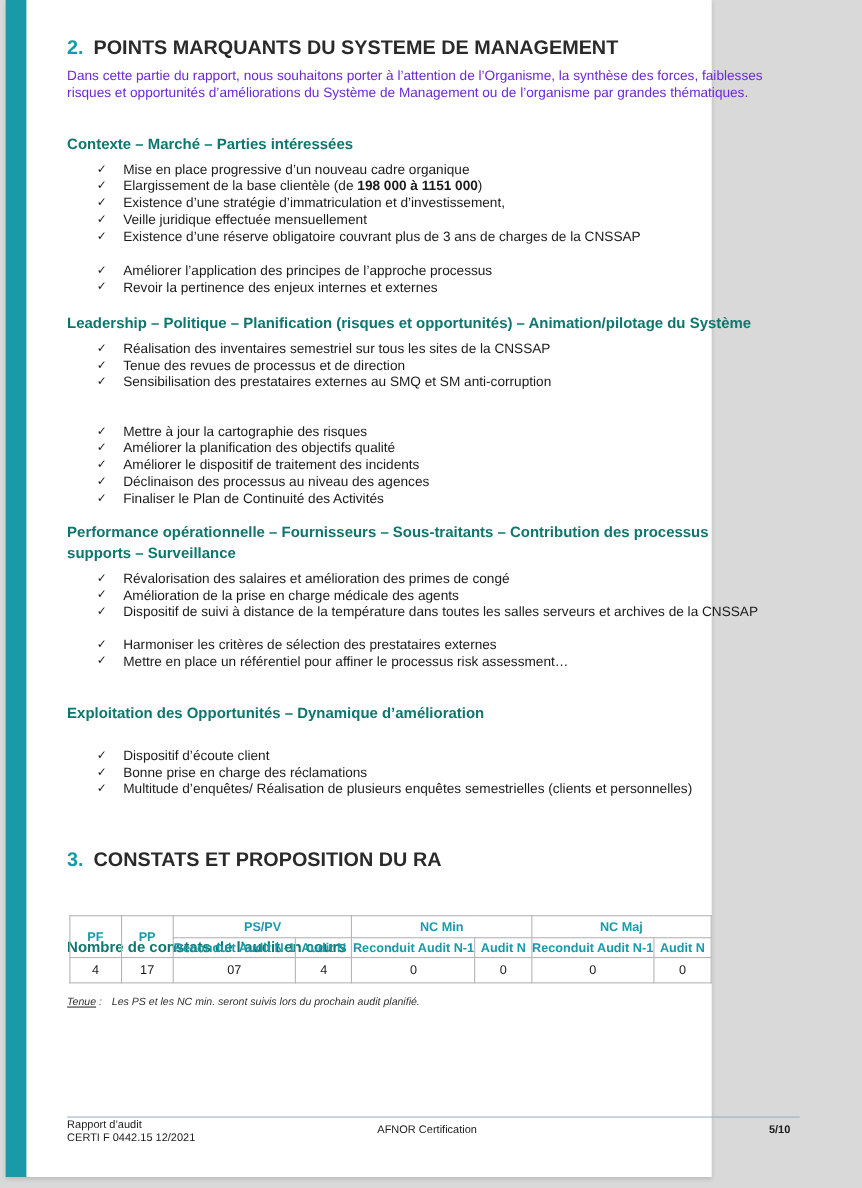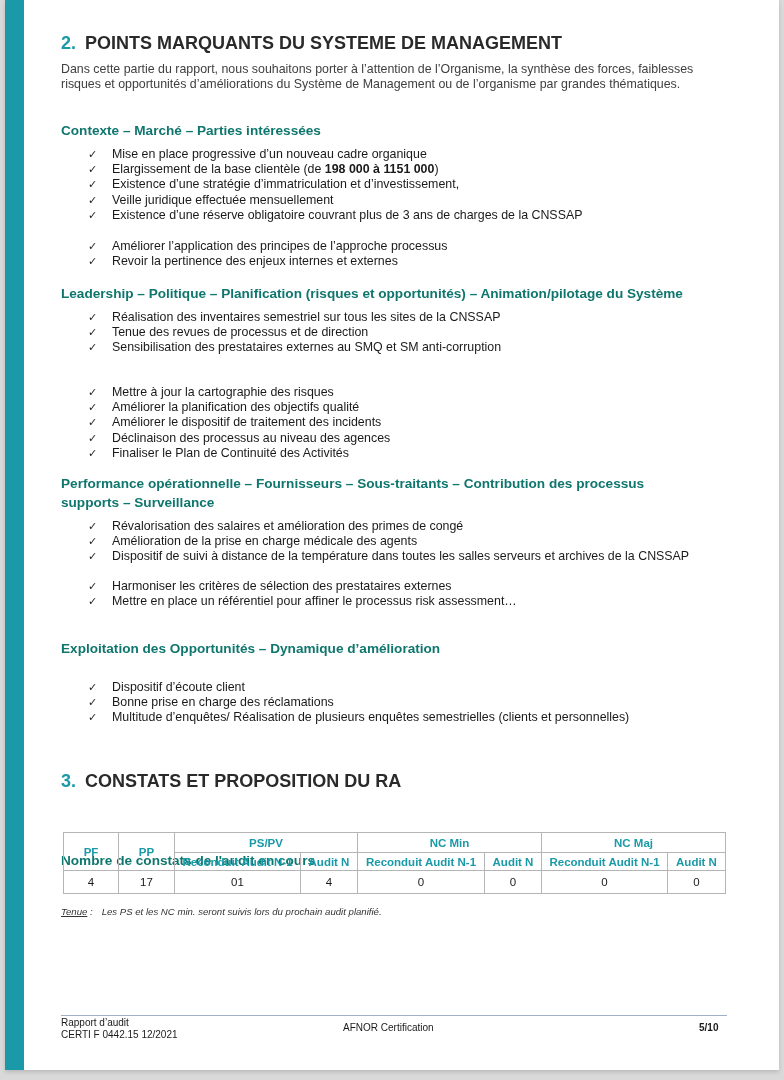--- a/index.html
+++ b/index.html
@@ -4,36 +4,36 @@
 <style>
   html, body { margin: 0; padding: 0; }
   body {
     width: 784px; height: 1080px; overflow: hidden;
     background: #d9d9d9;
     font-family: "Liberation Sans", sans-serif;
     color: #1a1a1a;
     position: relative;
   }
   .page {
-    position: absolute; left: 5px; top: 0; width: 774px; height: 1070px;
+    position: absolute; left: 5px; top: 0; width: 642px; height: 1070px;
     background: #ffffff;
     box-shadow: 0 2px 4px rgba(0,0,0,0.15);
   }
   .teal-bar {
     position: absolute; left: 0; top: 0; width: 19px; height: 1070px;
     background: #1a9aa8;
   }
   .abs { position: absolute; }
   .h1 {
     font-size: 18px; font-weight: bold; color: #2a2a2a; letter-spacing: 0;
     white-space: nowrap;
   }
   .h1 .num { color: #1a9aa8; margin-right: 9px; }
   .intro {
-    font-size: 12.4px; line-height: 15px; color: #404040; width: 680px;
+    font-size: 12.4px; line-height: 15px; color: #6d28d9; width: 680px;
   }
   .h2 {
     font-size: 13.6px; font-weight: bold; color: #0f766e; line-height: 19px;
   }
   ul.checks { list-style: none; margin: 0; padding: 0; }
   ul.checks li {
     position: relative; font-size: 12.4px; line-height: 15.2px;
     padding-left: 24px; white-space: nowrap; color: #1a1a1a;
   }
   ul.checks li .check {
@@ -148,21 +148,21 @@
       <th>Reconduit Audit N-1</th>
       <th>Audit N</th>
       <th>Reconduit Audit N-1</th>
       <th>Audit N</th>
       <th>Reconduit Audit N-1</th>
       <th>Audit N</th>
     </tr>
     <tr>
       <td>4</td>
       <td>17</td>
-      <td>01</td>
+      <td>07</td>
       <td>4</td>
       <td>0</td>
       <td>0</td>
       <td>0</td>
       <td>0</td>
     </tr>
   </tbody>
     </table>
 
   <div class="abs nota" style="left:56px; top:906px;">

